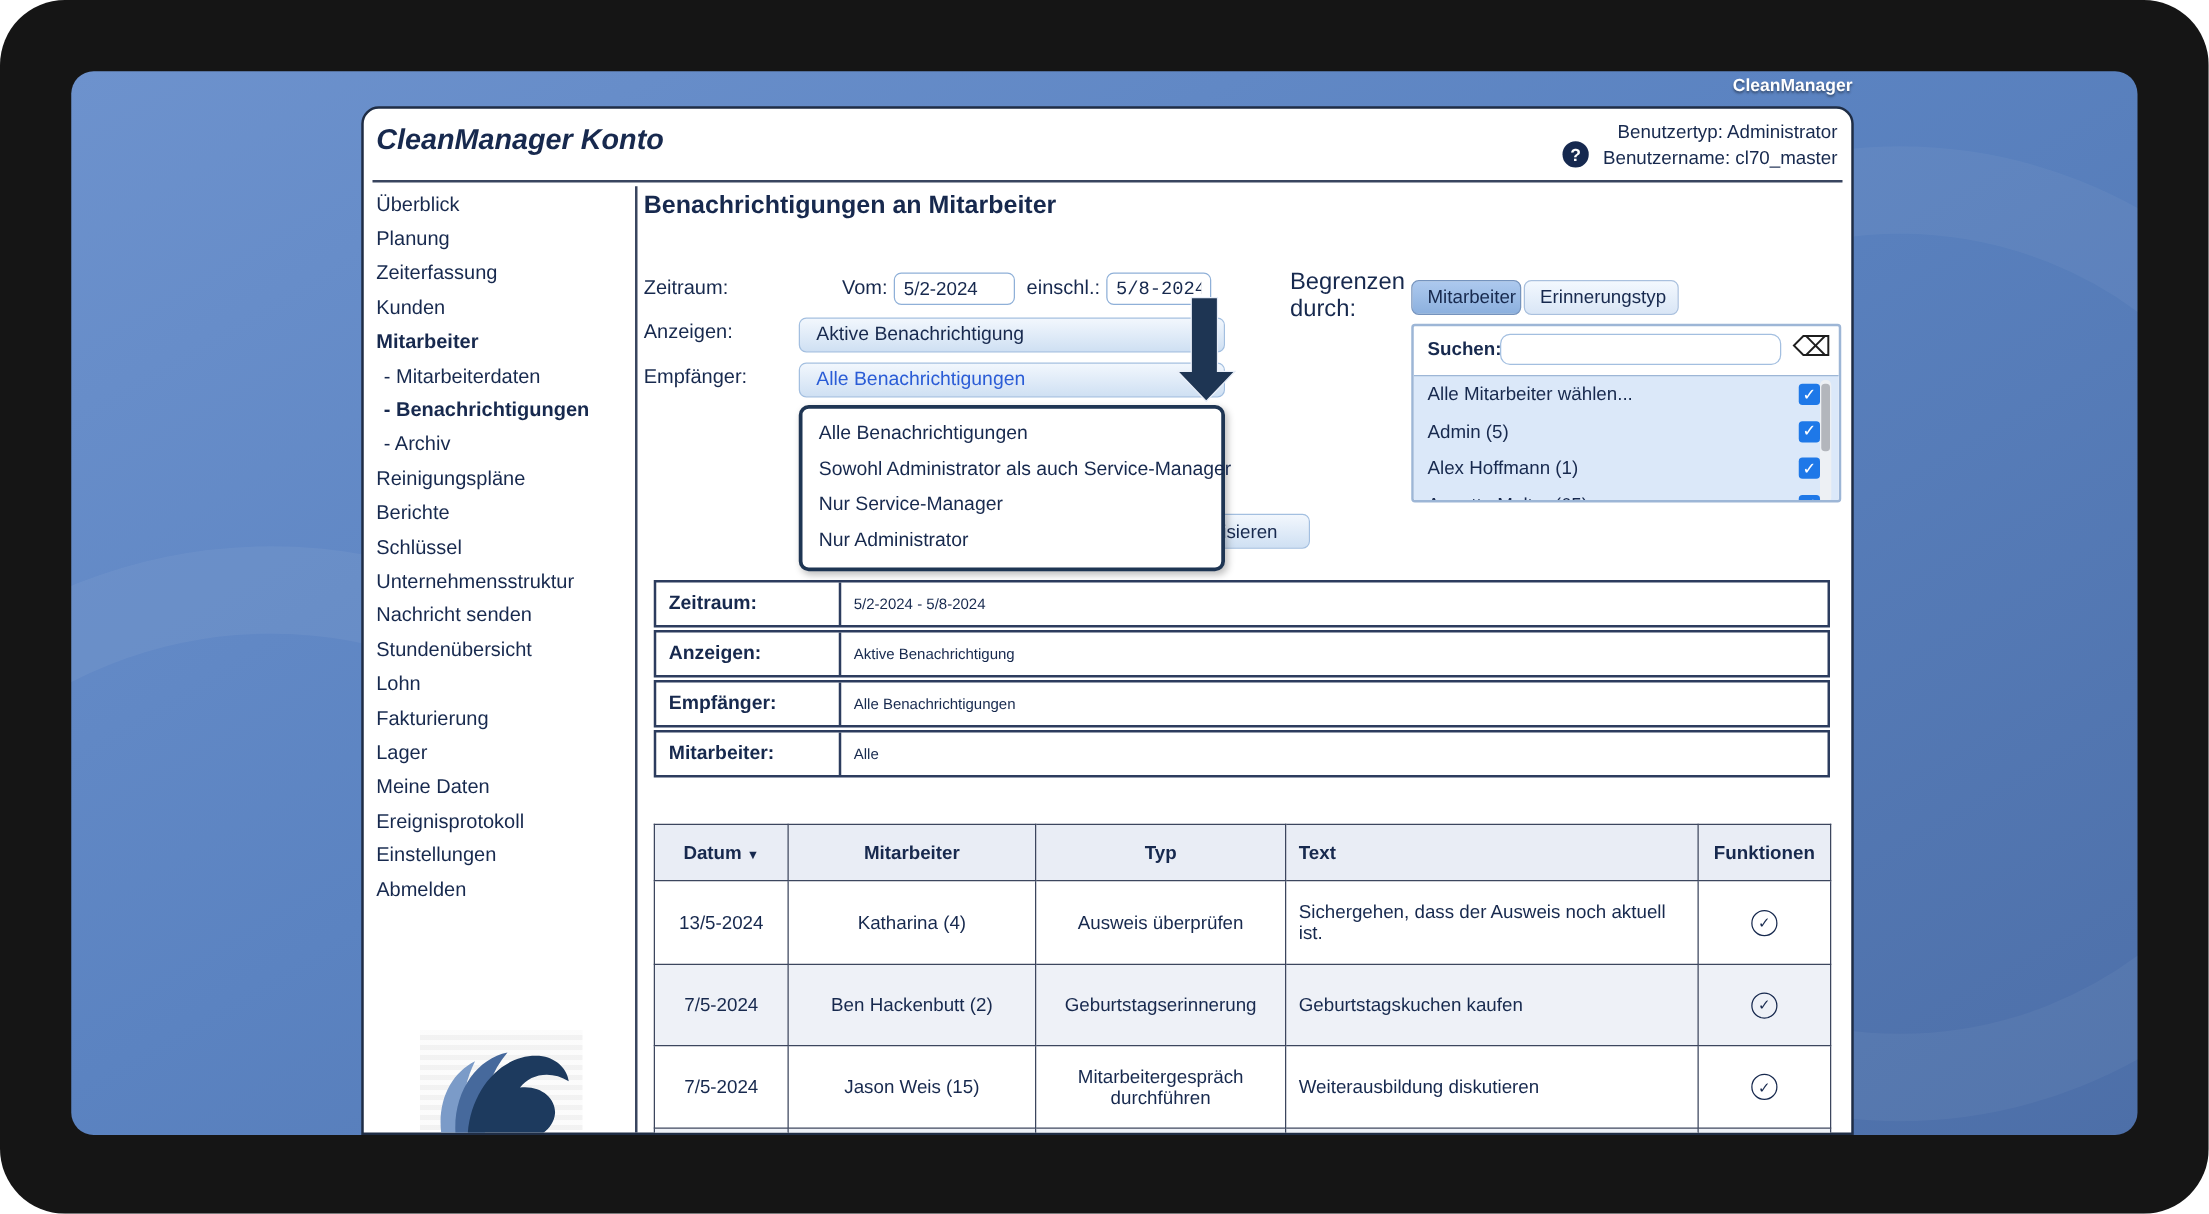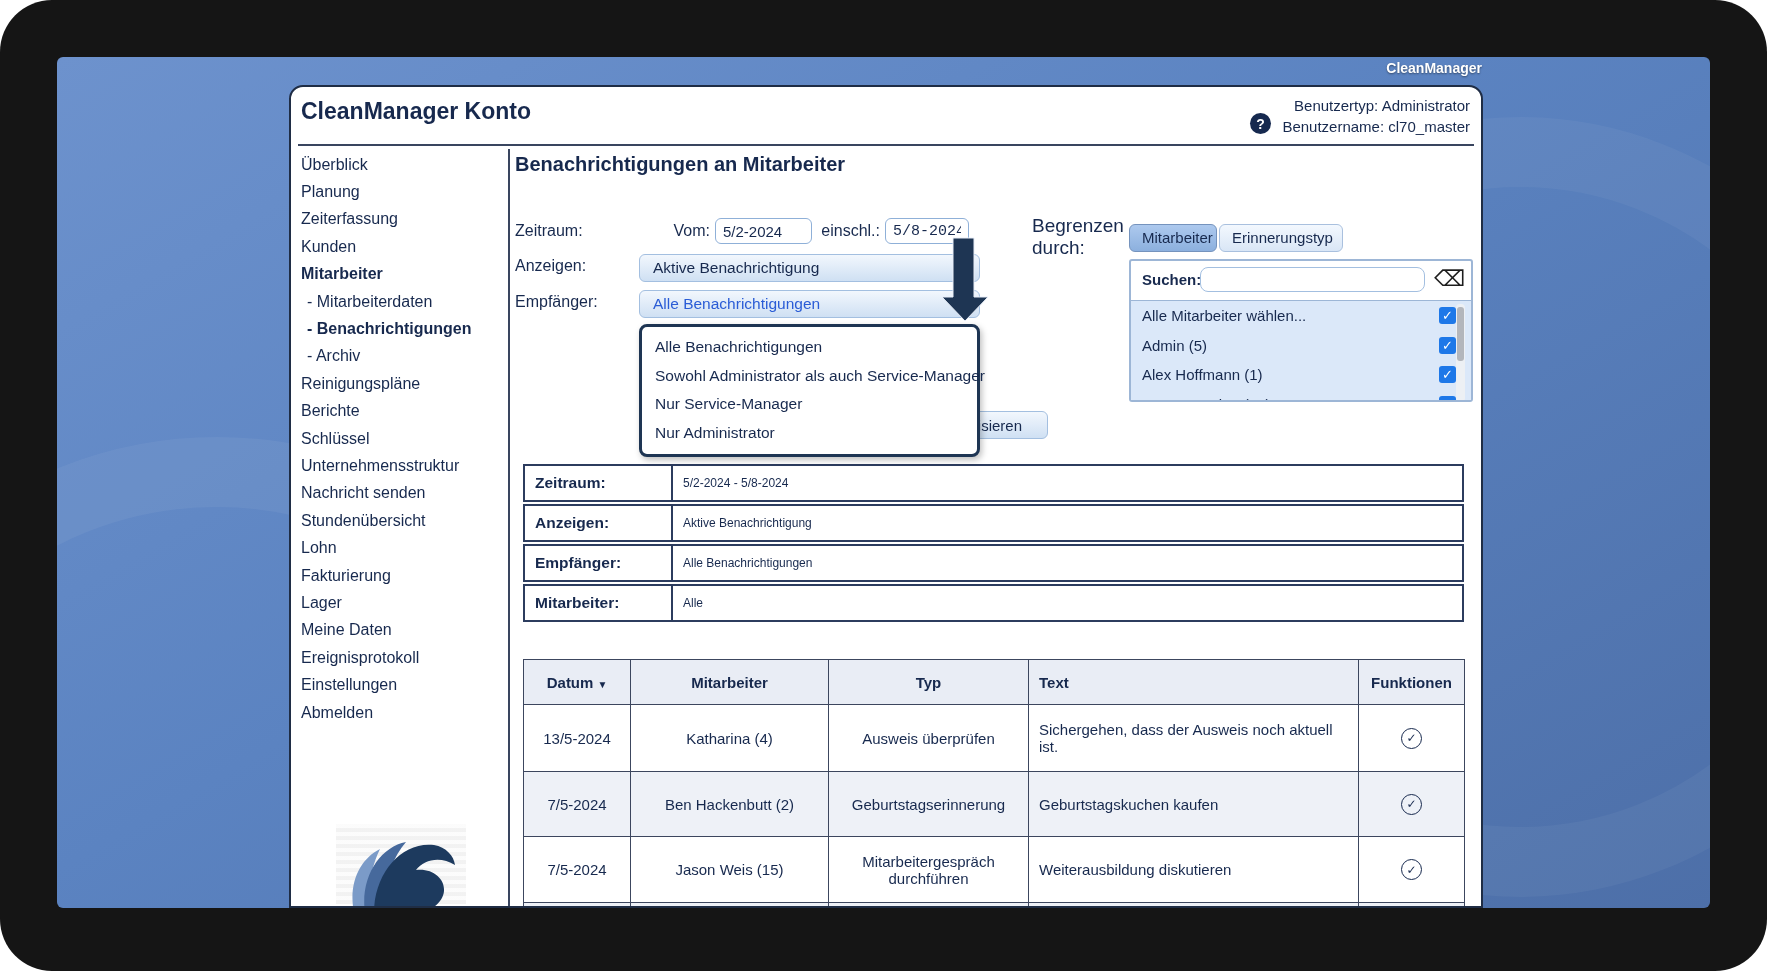--- a/index.html
+++ b/index.html
@@ -6,36 +6,36 @@
   body{
     width:1767px;height:971px;position:relative;overflow:hidden;
     background:#ffffff;
     font-family:"Liberation Sans","DejaVu Sans",sans-serif;
     color:#17294e;
   }
   .frame{position:absolute;inset:0;background:#151515;border-radius:52px;}
   .desktop{
     position:absolute;left:57px;top:57px;width:1653px;height:851px;
     background:linear-gradient(150deg,#6d92cd 0%,#5b83c1 45%,#4d6fa8 100%);
-    border-radius:6px;overflow:hidden;
+    border-radius:18px;overflow:hidden;
   }
   .swirl{position:absolute;border-radius:50%;border:70px solid rgba(255,255,255,0.05);}
   .swirl.s1{width:700px;height:700px;left:-260px;top:380px;}
   .swirl.s2{width:640px;height:640px;right:-200px;top:60px;border-color:rgba(255,255,255,0.045);}
   .brand-top{
     position:absolute;top:3px;right:228px;color:#fff;font-weight:bold;font-size:14px;
     text-shadow:0 1px 2px rgba(0,0,0,.45);
   }
   
   .window{
     position:absolute;left:232px;top:28px;width:1194px;height:823px;
     background:#fff;border:2px solid #1f2d45;border-radius:14px 14px 0 0;
     overflow:hidden;box-sizing:border-box;
   }
-  .app-title{position:absolute;left:10px;top:11px;font-size:23px;font-weight:bold;}
+  .app-title{position:absolute;left:10px;top:11px;font-size:23px;font-weight:bold;font-style:italic;}
   .help-badge{
     position:absolute;left:959px;top:26px;width:21px;height:21px;border-radius:50%;
     background:#16294f;color:#fff;font-size:14px;font-weight:bold;
     display:flex;align-items:center;justify-content:center;
   }
   .user-line{position:absolute;right:11px;font-size:15px;white-space:nowrap;}
   .user-line.l1{top:10px;}
   .user-line.l2{top:31px;}
   .title-rule{position:absolute;left:7px;top:57px;width:1176px;border-top:2px solid #39455f;}
 

